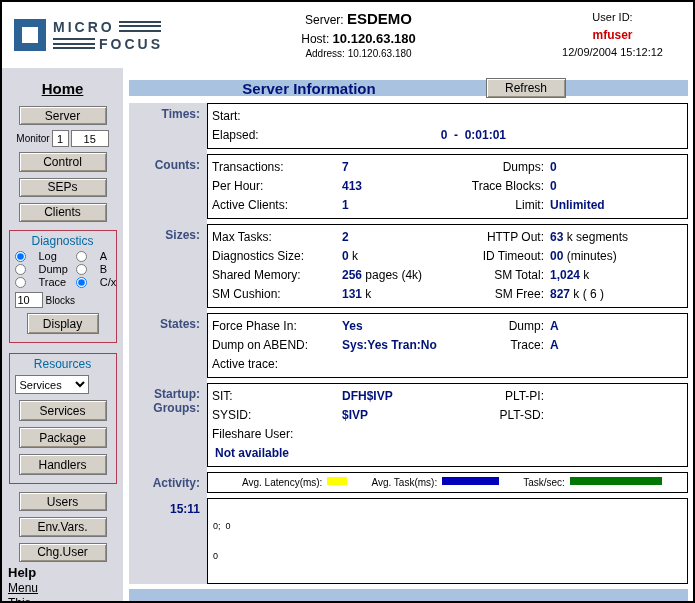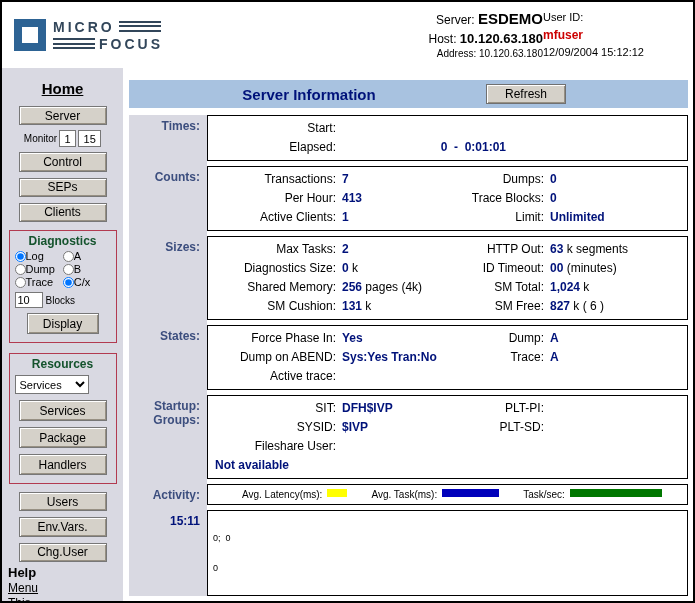--- a/index.html
+++ b/index.html
@@ -10,61 +10,61 @@
     border:2px solid #000;overflow:hidden;position:relative;
   }
   
   .header{height:66px;display:flex;align-items:center}
   .logo{width:172px;display:flex;align-items:center;gap:7px;padding-left:12px}
   .logo-mark{width:32px;height:32px;border:8px solid #2d6394;background:#fff;flex:none}
   .logo-text{display:flex;flex-direction:column;gap:3px}
   .logo-row{display:flex;align-items:center;gap:4px}
   .logo-word{font-weight:bold;font-size:14px;letter-spacing:3px;color:#32465a;line-height:1}
   .logo-grill{width:42px;height:11px;background:repeating-linear-gradient(to bottom,#32465a 0 2px,transparent 2px 4.5px)}
-  .server-block{flex:1;text-align:right;line-height:1.35}
+  .server-block{flex:1;text-align:center;line-height:1.35}
   .server-line .bigval{font-size:15px;font-weight:bold}
   .host-line .bigval{font-size:13px;font-weight:bold}
   .addr-line{font-size:10px}
-  .user-block{width:150px;font-size:11px;line-height:1.55;padding-right:11px}
+  .user-block{width:150px;text-align:center;font-size:11px;line-height:1.55;padding-right:11px}
   .user-red{color:var(--user-red);font-weight:bold;font-size:12px}
   
   .page-body{display:flex;height:533px}
   .sidebar{width:121px;flex:none;background:var(--sidebar-bg);display:flex;flex-direction:column;align-items:center;padding:10px 0 0;overflow:hidden}
   .home{font-weight:bold;font-size:15px;text-decoration:underline;color:#000;margin:2px 0 6px;cursor:pointer}
   .sbtn{width:88px;height:21px;margin:3px 0;background:var(--button-face);border:1px solid #777;
         box-shadow:inset 1px 1px 0 #fff,inset -1px -1px 0 #979083;font-family:inherit;font-size:12px;color:#000;cursor:pointer}
   .mon-row{display:flex;align-items:center;gap:2px;margin:2px 0;font-size:10px}
   .mon-in{border:1px solid #777;background:#fff;font-size:11px;font-family:inherit;text-align:center;height:17px;padding:0}
   .mon-w1{width:17px}
-  .mon-w2{width:23px}
+  .mon-w2{width:38px}
   .redbox{border:1px solid var(--red-box);margin:5px 0;padding:3px 3px 5px;width:108px;display:flex;flex-direction:column;align-items:center;background:var(--sidebar-bg)}
-  .redbox-title{color:#14532d;font-weight:bold;font-size:12px;margin-bottom:2px}
+  .redbox-title{color:#0369a1;font-weight:normal;font-size:12px;margin-bottom:2px}
   .radio-grid{display:grid;grid-template-columns:auto auto;column-gap:8px;row-gap:1px;font-size:11px;align-self:flex-start;margin-left:2px}
-  .radio-item{display:flex;align-items:center;gap:0;cursor:pointer}
+  .radio-item{display:flex;align-items:center;gap:13px;cursor:pointer}
   input[type=radio]{width:11px;height:11px;margin:0}
   .blocks-row{display:flex;align-items:center;gap:3px;align-self:flex-start;margin:4px 0 2px 2px;font-size:10px}
   .blocks-input{width:28px;height:16px;border:1px solid #777;font-size:11px;font-family:inherit;padding-left:2px}
   .display-btn{width:72px}
   .res-select{align-self:flex-start;margin:2px 0 3px 2px;width:74px;height:19px;font-size:11px;font-family:inherit;background:#fff}
   .side-bottom{margin-top:auto;align-self:flex-start;padding-left:6px;display:flex;flex-direction:column;gap:1px;margin-bottom:-9px}
   .help{font-weight:bold;font-size:13px;color:#000}
   .menu-link{font-size:12px;color:#000;text-decoration:underline;cursor:pointer}
   
   .main{flex:1;padding:12px 5px 0 6px;overflow:hidden}
-  .bluebar{height:28px;background:var(--accent-bar);position:relative;display:flex;align-items:center}
+  .bluebar{height:16px;background:var(--accent-bar);position:relative;display:flex;align-items:center}
   .bluebar-title{position:absolute;left:30px;width:300px;text-align:center;color:var(--navy);font-weight:bold;font-size:15px}
   .refresh-btn{position:absolute;right:122px;width:80px;height:20px;background:var(--button-face);border:1px solid #707070;
                box-shadow:inset 1px 1px 0 #fff,inset -1px -1px 0 #979083;font-family:inherit;font-size:12px;cursor:pointer}
   .rows{position:relative;margin-top:7px}
   .strip{position:absolute;left:0;top:0;bottom:0;width:78px;background:var(--sidebar-bg)}
   .row{display:flex;margin-bottom:5px;position:relative}
   .row-label{width:78px;flex:none;text-align:right;padding:4px 7px 0 0;color:#3c4e7e;font-weight:bold;font-size:12px}
   .row-box{flex:1;background:#fff;border:1px solid #000;padding:3px 4px;min-height:24px}
   .line{display:flex;line-height:19px;font-size:12px}
-  .c1{width:124px;flex:none;text-align:right}
+  .c1{width:124px;flex:none;}
   .cv{width:118px;flex:none;padding-left:6px}
   .c3{width:90px;flex:none;text-align:right}
   .c4{flex:1;padding-left:6px}
   .v{color:var(--navy);font-weight:bold;white-space:pre}
   .sfx{white-space:pre}
   .tv{width:170px;flex:none;text-align:right;color:var(--navy);font-weight:bold;white-space:pre}
   .startup-label{display:flex;flex-direction:column;justify-content:flex-start;padding-bottom:4px}
   .groups-line{padding-left:3px}
   .legend-box{display:flex;align-items:flex-start;min-height:20px;padding:4px 6px}
   .leg-label{font-size:10px}

